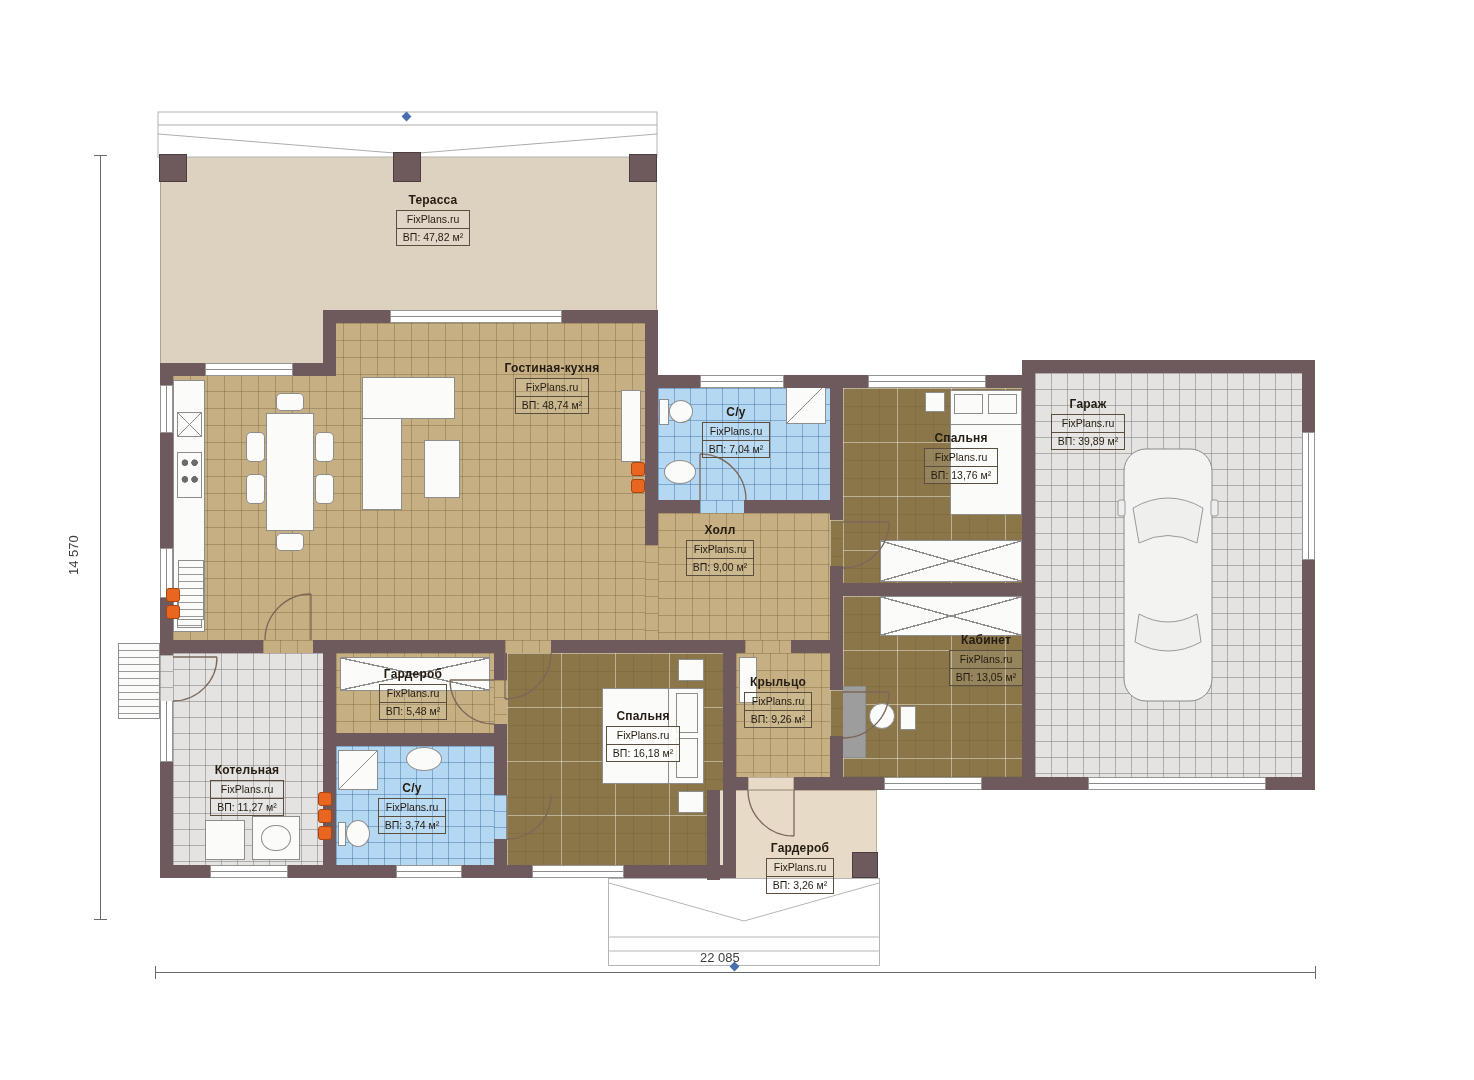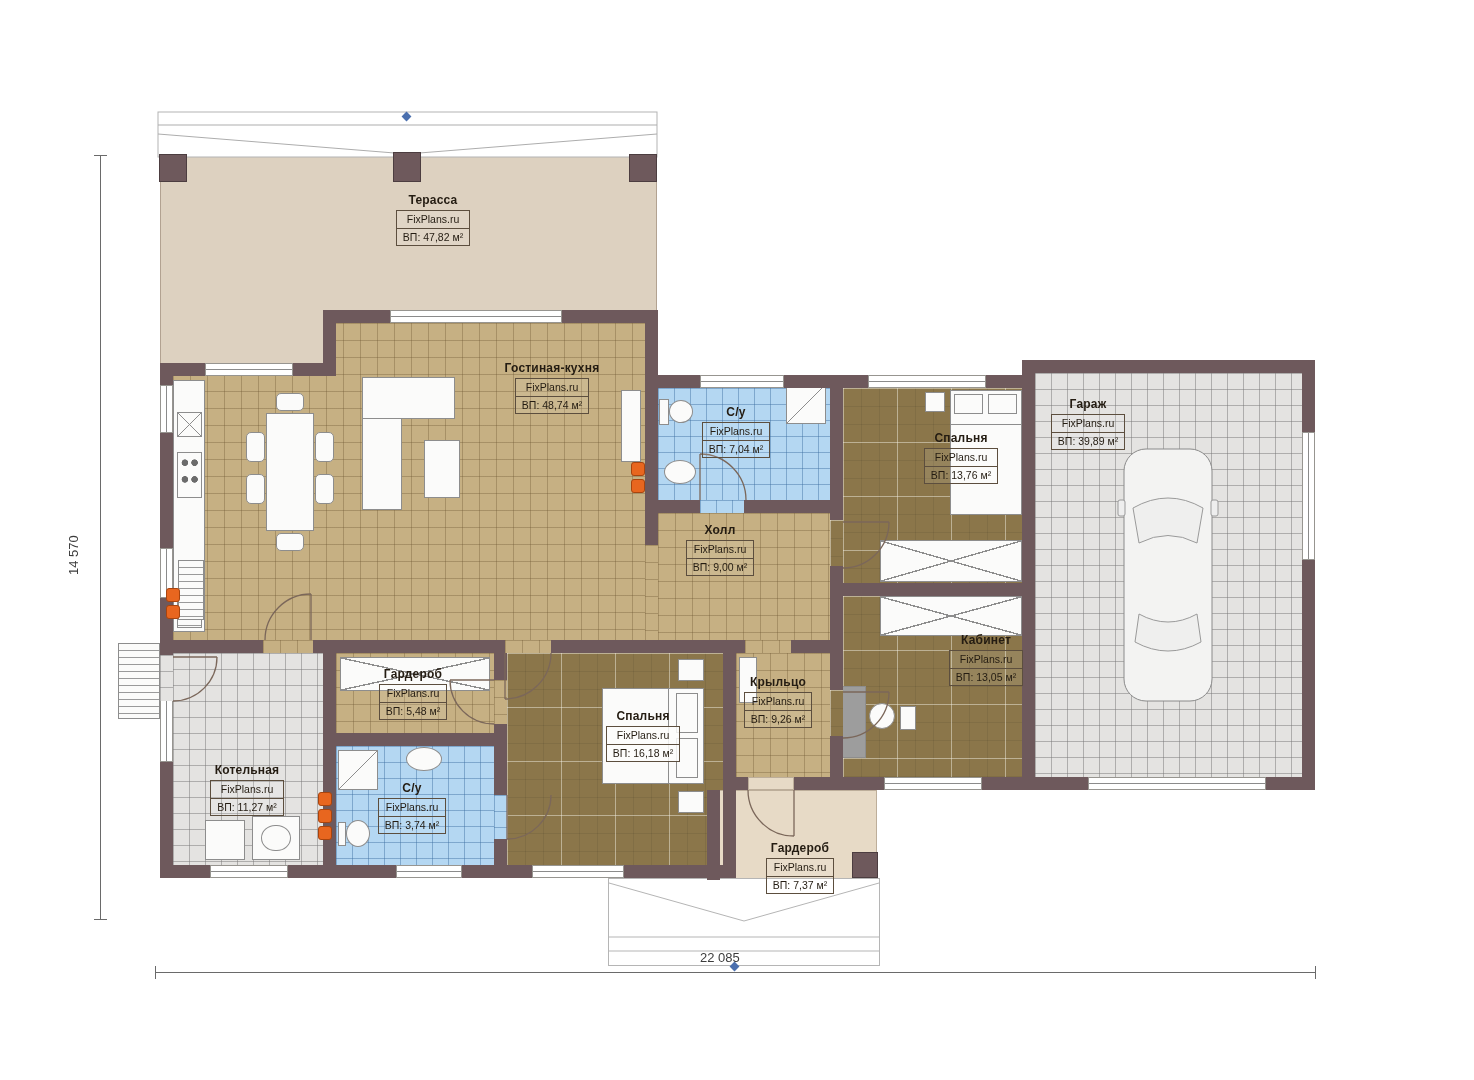--- a/index.html
+++ b/index.html
@@ -372,15 +372,15 @@
   <div class="rname">С/у</div>
   <div class="lbox">
     <div class="row">FixPlans.ru</div>
     <div class="row">ВП: 3,74 м²</div>
   </div>
 </div>
 <div class="room-label" style="left:735px;top:842px">
   <div class="rname">Гардероб</div>
   <div class="lbox">
     <div class="row">FixPlans.ru</div>
-    <div class="row">ВП: 7,37 м²</div>
+    <div class="row">ВП: 3,26 м²</div>
   </div>
 </div>
 
 </body></html>

